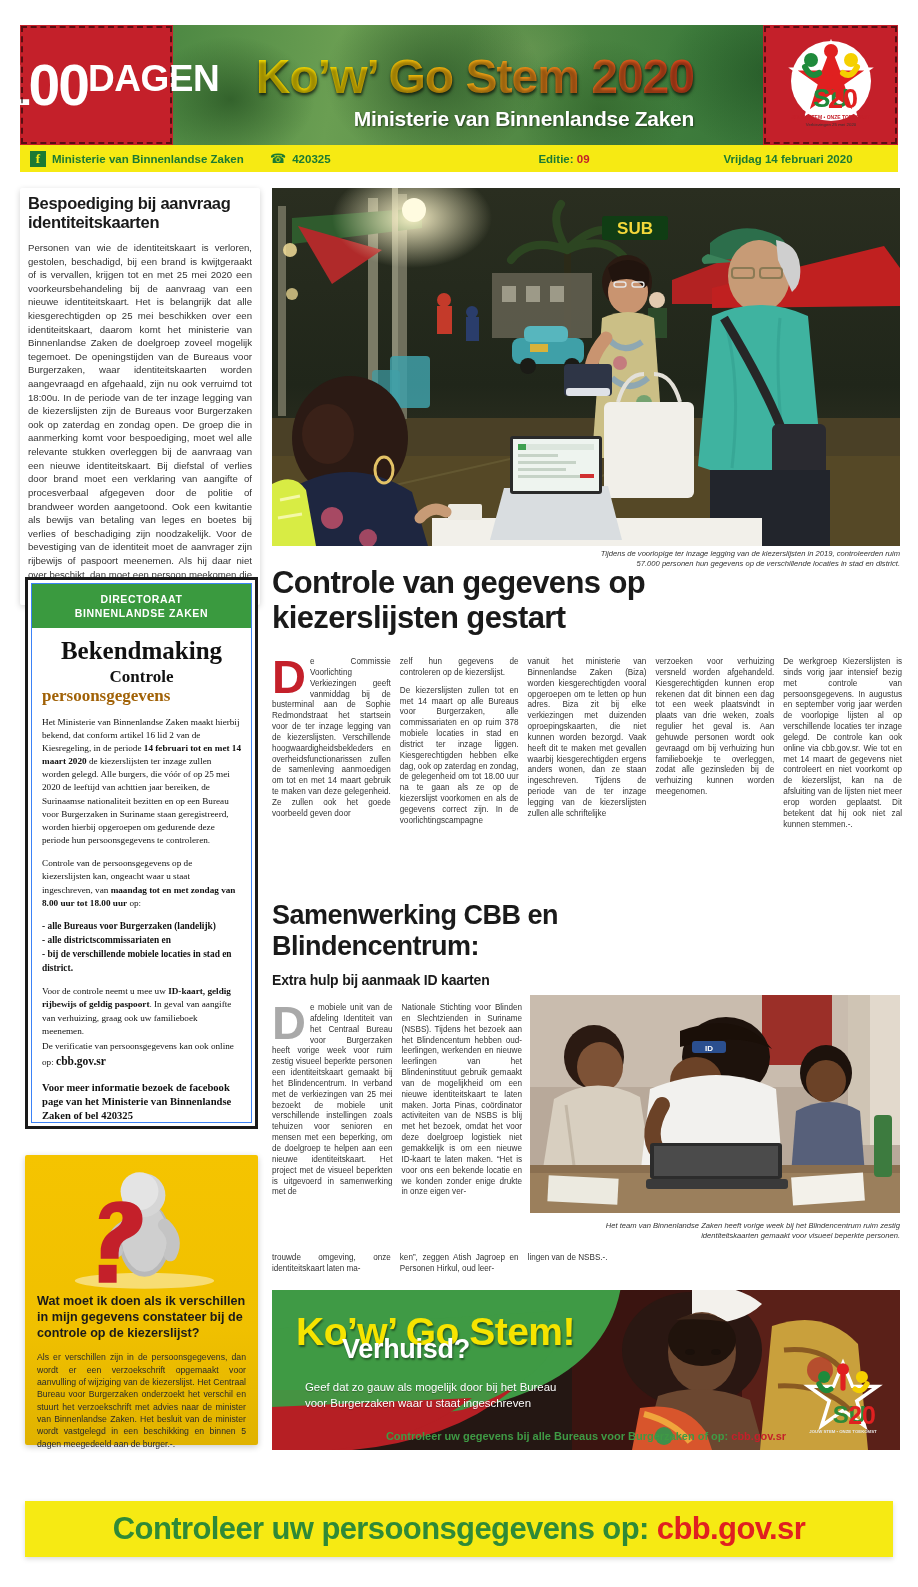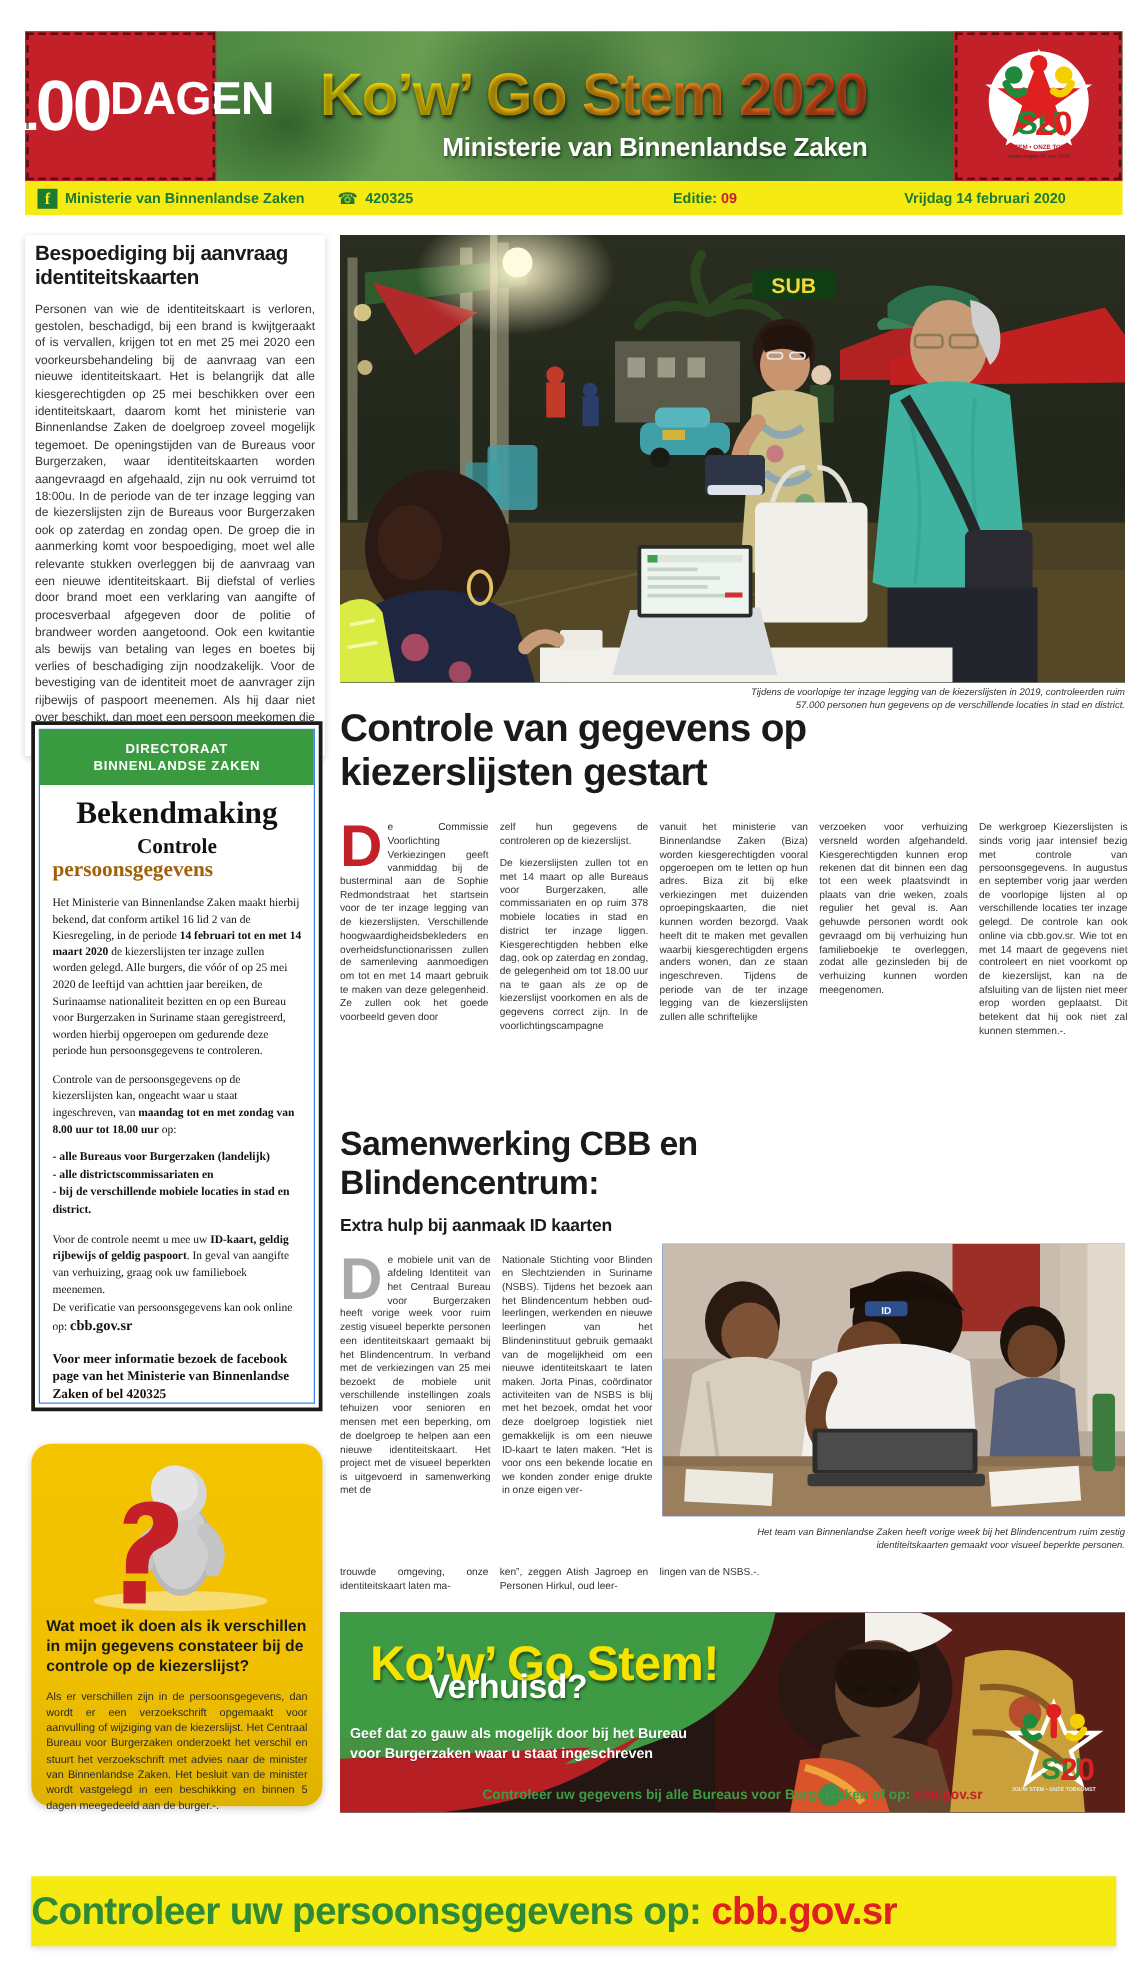--- a/index.html
+++ b/index.html
@@ -100,21 +100,21 @@
   .bk-t2 { text-align:center; font-family:"Liberation Serif",serif; font-weight:700; font-size:17px; color:#111; line-height:1.15; margin-top:2px;}
   .bk-t3 { text-align:left; font-family:"Liberation Serif",serif; font-weight:700; font-size:17px; color:#a16207; line-height:1.15;}
   .bk-p { font-family:"Liberation Serif",serif; font-size:9.2px; line-height:1.43; color:#111; margin-top:10px; text-align:left;}
   .bk-p b{font-weight:700;}
   .bk-list { font-family:"Liberation Serif",serif; font-size:9.4px; line-height:1.5; font-weight:700; color:#111; margin-top:9px;}
   .bk-final { font-family:"Liberation Serif",serif; font-size:10.6px; line-height:1.35; font-weight:700; color:#111; margin-top:11px;}
 
   .qbox {
     position:absolute; left:25px; top:1155px; width:233px; height:290px;
     background: linear-gradient(180deg,#f5c400 0%, #f0c000 60%, #e0b200 100%);
-    border-radius:16px; padding:14px 12px 10px 12px; box-shadow:0 2px 6px rgba(0,0,0,.2);
+    border-radius:2px; padding:14px 12px 10px 12px; box-shadow:0 2px 6px rgba(0,0,0,.2);
   }
   .qfig { height:122px; position:relative; }
   .qbox h3 { font-size:12.6px; font-weight:800; color:#1a1a1a; line-height:1.28; margin-top:2px; }
   .qbox p { font-size:8.7px; line-height:1.42; color:#2a2a2a; text-align:justify; margin-top:10px; }
 
   
   .photo1 {
     position:absolute; left:272px; top:188px; width:628px; height:358px;
     background:#1b2a18; overflow:hidden;
   }
@@ -158,30 +158,30 @@
   .cols2b { position:absolute; left:272px; top:1253px; width:630px;
             display:grid; grid-template-columns:repeat(5,1fr); column-gap:9px; }
 
   
   .adbanner { position:absolute; left:272px; top:1290px; width:628px; height:160px;
               background:#1e1412; overflow:hidden; }
   .ad-kow { position:absolute; left:24px; top:8px; font-size:39px; font-weight:900; color:#f6e400;
             letter-spacing:-.5px; text-shadow:1px 2px 2px rgba(0,0,0,.45); z-index:5;margin-top:12px;}
   .ad-ver { position:absolute; left:70px; top:44px; font-size:27px; font-weight:800; color:#fff;
             letter-spacing:-.3px; text-shadow:1px 2px 2px rgba(0,0,0,.4); z-index:5;}
-  .ad-body { position:absolute; left:8px; top:90px; width:270px; font-size:11.4px; font-weight:700;
+  .ad-body { position:absolute; left:33px; top:90px; width:270px; font-size:11.4px; font-weight:400;
              color:#fff; line-height:1.4; z-index:5; text-shadow:0 1px 1px rgba(0,0,0,.3);}
   .ad-bottom { position:absolute; left:0; right:0; bottom:8px; text-align:center; z-index:6;
                font-size:11px; font-weight:800; color:#3f9a45; }
   .ad-bottom i { font-style:normal; color:#c4202a; }
   .ad-su20 { position:absolute; right:14px; bottom:6px; width:86px; height:86px; z-index:6; }
 
   .footer {
     position:absolute; left:25px; top:1501px; width:868px; height:56px;
-    background:#f6ea13; display:flex; align-items:center; 
+    background:#f6ea13; display:flex; align-items:center; justify-content:center;
     box-shadow:0 2px 5px rgba(0,0,0,.15);
   }
   .footer span { font-size:31px; font-weight:900; color:#2f8a37; letter-spacing:-.6px; }
   .footer span i { font-style:normal; color:#e02020; }
 </style>
 </head>
 <body>
 
 <div class="page">
 

